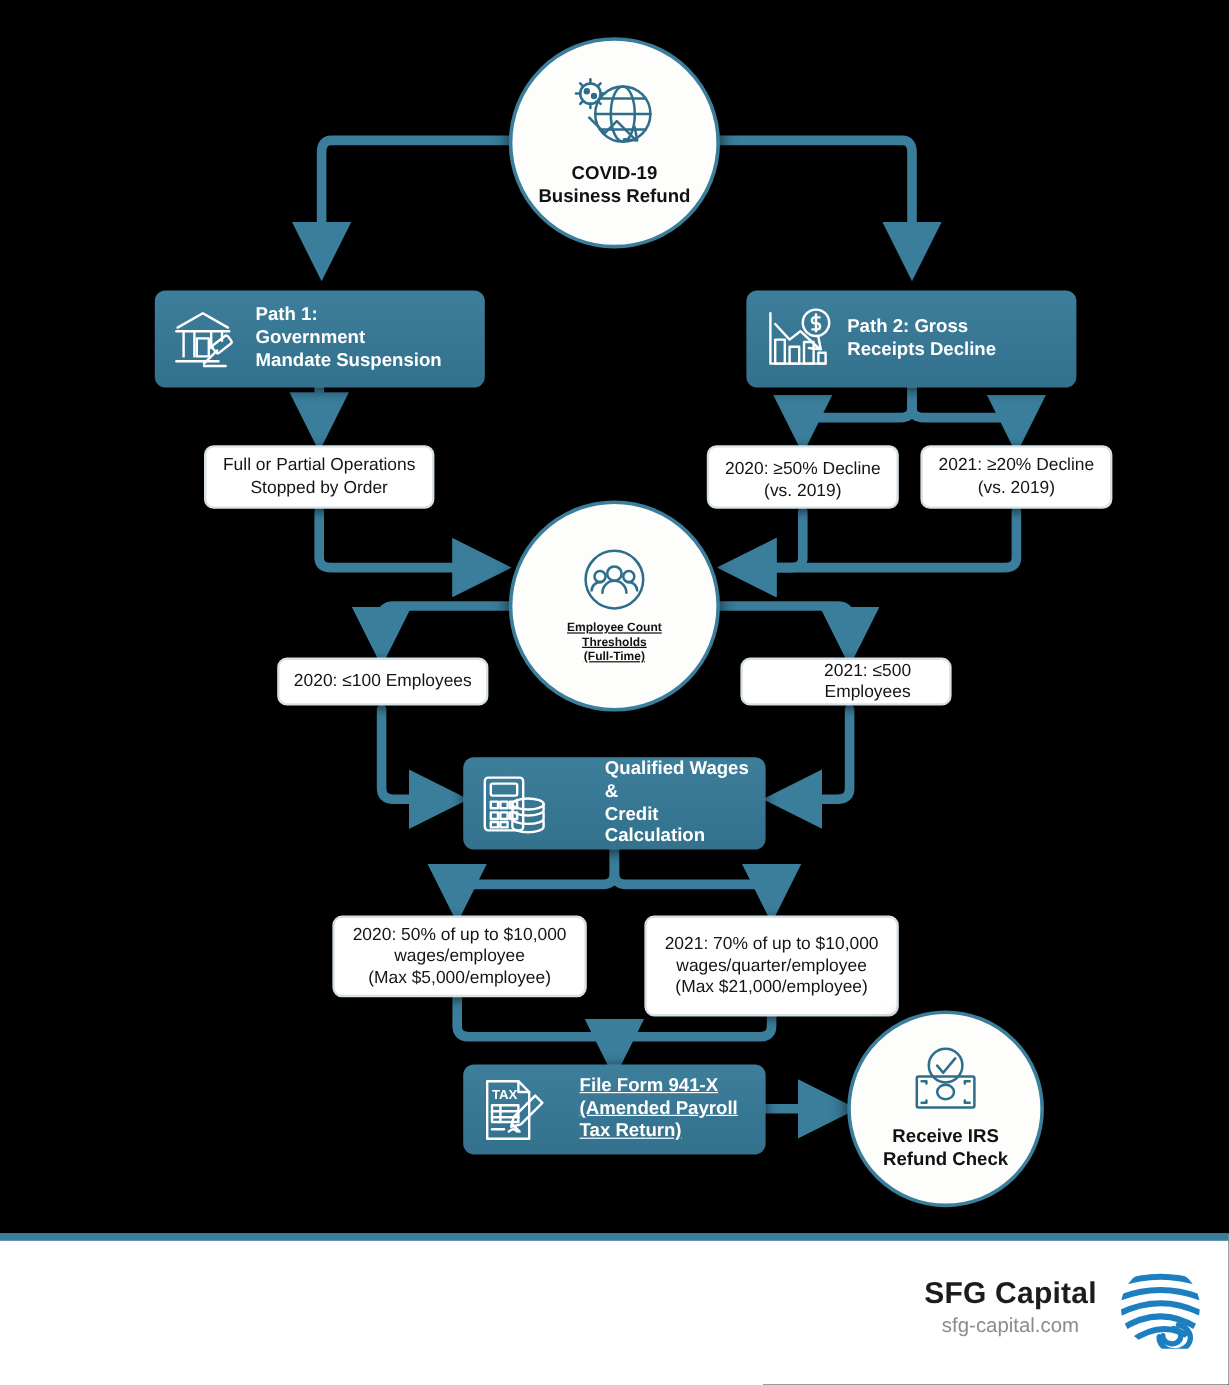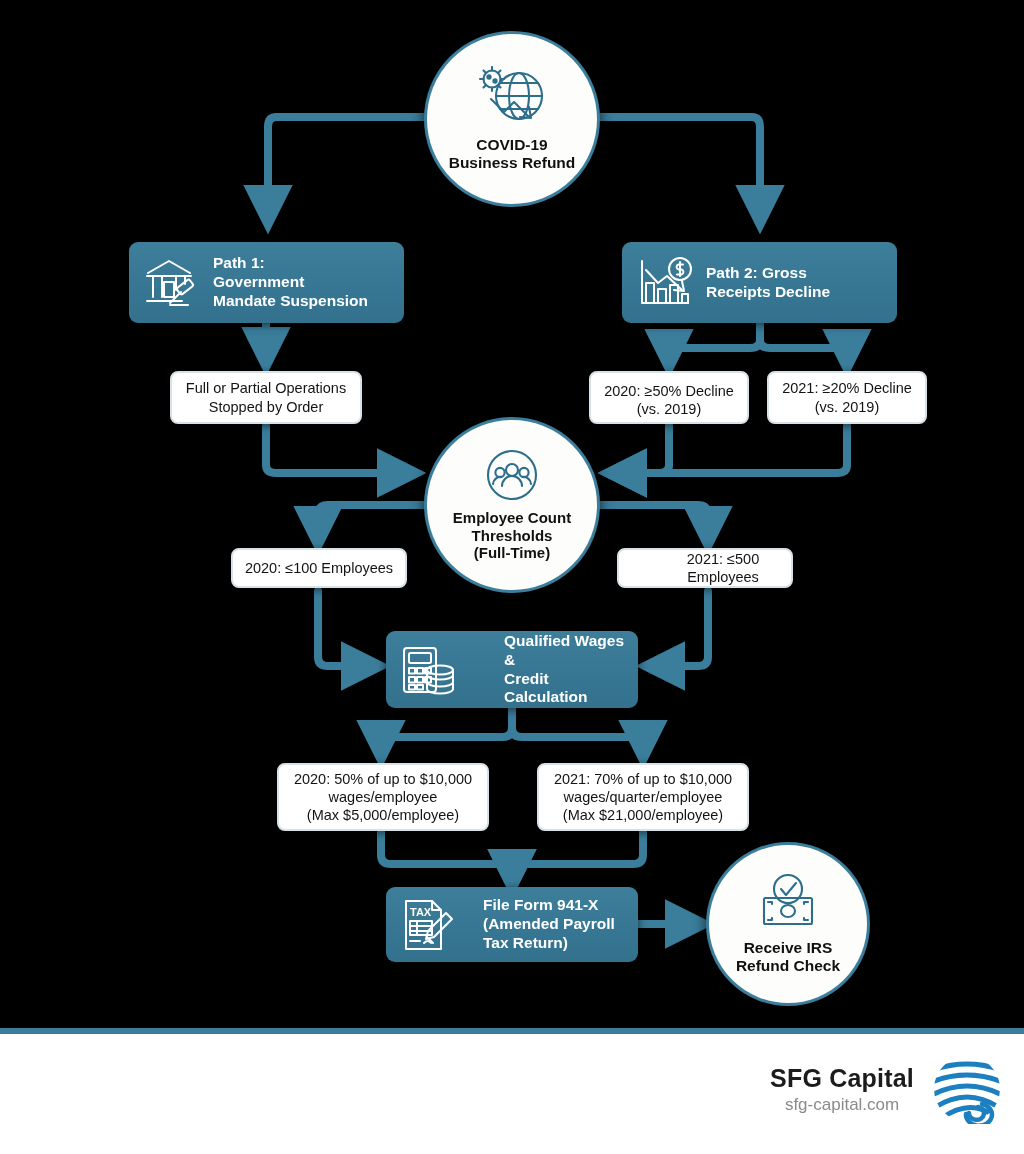--- a/index.html
+++ b/index.html
@@ -215,21 +215,21 @@
       <svg width="54" height="54" viewBox="0 0 54 54" fill="none" stroke="#2d6e8c" stroke-width="2.1" stroke-linecap="round" stroke-linejoin="round">
         <circle cx="27" cy="27" r="24"></circle>
         <circle cx="27" cy="22" r="6"></circle>
         <path d="M 17 38 a 10 10 0 0 1 20 0"></path>
         <circle cx="15" cy="24.5" r="4.6"></circle>
         <path d="M 8 36 a 7.5 7.5 0 0 1 8.5 -7"></path>
         <circle cx="39" cy="24.5" r="4.6"></circle>
         <path d="M 46 36 a 7.5 7.5 0 0 0 -8.5 -7"></path>
       </svg>
     </span>
-    <div class="label" style="font-size:15px;">
+    <div class="label" style="font-size:10px;text-decoration:underline;">
       <div>Employee Count</div>
       <div>Thresholds</div>
       <div>(Full-Time)</div>
     </div>
   </div>
 
   <div class="node white" style="left:231px;top:548px;width:176px;height:40px;">
     <div class="label" style="font-size:14.5px;">
       <div>2020: ≤100 Employees</div>
     </div>
@@ -267,21 +267,21 @@
   </div>
 
   <div class="node white" style="left:277px;top:763px;width:212px;height:68px;">
     <div class="label" style="font-size:14.5px;">
       <div>2020: 50% of up to $10,000</div>
       <div>wages/employee</div>
       <div>(Max $5,000/employee)</div>
     </div>
   </div>
 
-  <div class="node white" style="left:537px;top:763px;width:212px;height:68px;">
+  <div class="node white" style="left:537px;top:763px;width:212px;height:84px;">
     <div class="label" style="font-size:14.5px;">
       <div>2021: 70% of up to $10,000</div>
       <div>wages/quarter/employee</div>
       <div>(Max $21,000/employee)</div>
     </div>
   </div>
 
   <div class="node teal" style="left:386px;top:887px;width:252px;height:75px;gap:15px;">
     <span class="ico">
       <svg width="56" height="56" viewBox="0 0 56 56" fill="none" stroke="#ffffff" stroke-width="2" stroke-linecap="round" stroke-linejoin="round">
@@ -291,21 +291,21 @@
         <rect x="10" y="24" width="22" height="14"></rect>
         <line x1="10" y1="29" x2="32" y2="29"></line>
         <line x1="10" y1="34" x2="32" y2="34"></line>
         <line x1="17" y1="24" x2="17" y2="38"></line>
         <line x1="10" y1="44" x2="20" y2="44"></line>
         <path d="M 24 46 q 4 -4 7 0"></path>
         <path d="M 46 16 l 6 6 l -18 18 l -8 2 l 2 -8 z"></path>
         <line x1="27" y1="40" x2="33" y2="46"></line>
       </svg>
     </span>
-    <div class="label" style="font-size:15.5px;">
+    <div class="label" style="font-size:15.5px;text-decoration:underline;">
       <div>File Form 941-X</div>
       <div>(Amended Payroll</div>
       <div>Tax Return)</div>
     </div>
   </div>
 
   <div class="node circle" style="left:706px;top:842px;width:164px;height:164px;">
     <span style="margin-bottom:4px;">
       <svg width="64" height="58" viewBox="0 0 64 58" fill="none" stroke="#2d6e8c" stroke-width="2.1" stroke-linecap="round" stroke-linejoin="round">
         <circle cx="32" cy="16" r="14"></circle>

